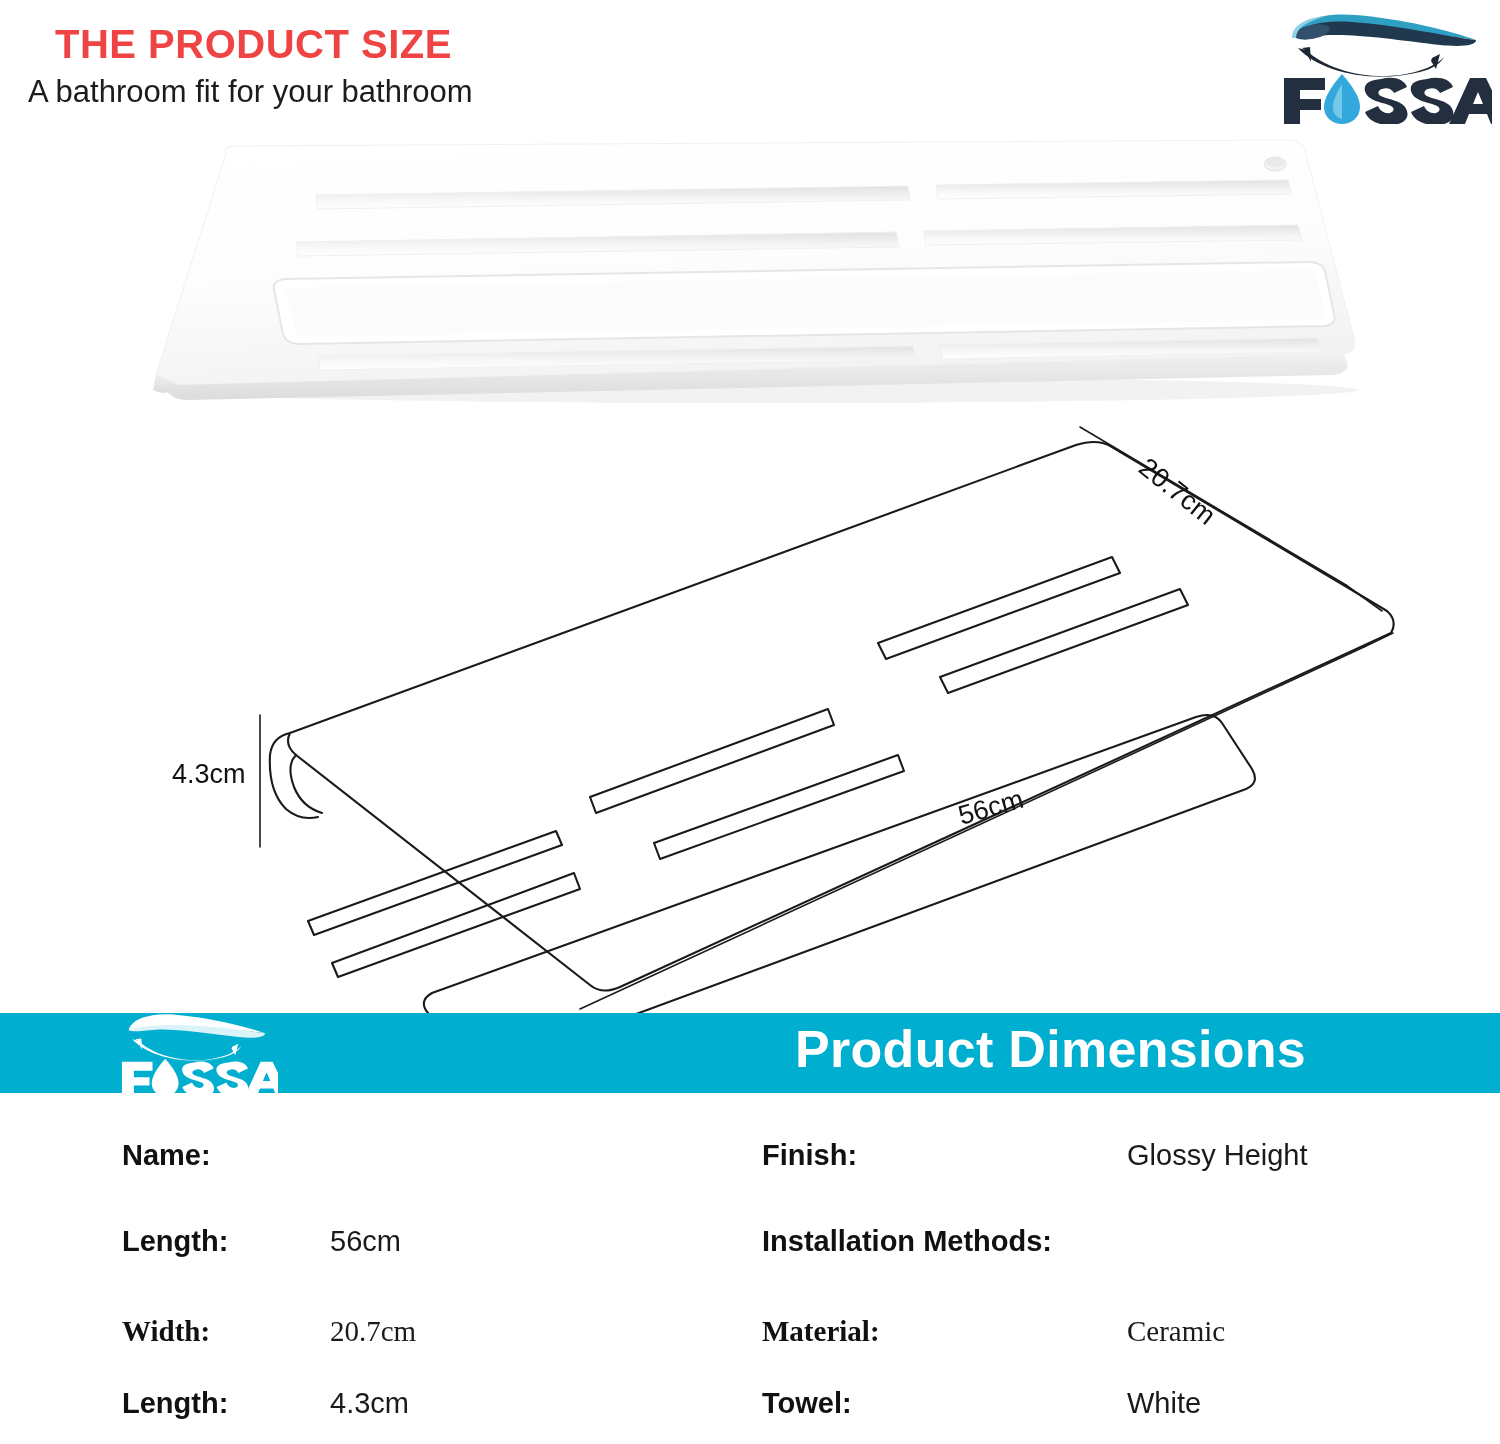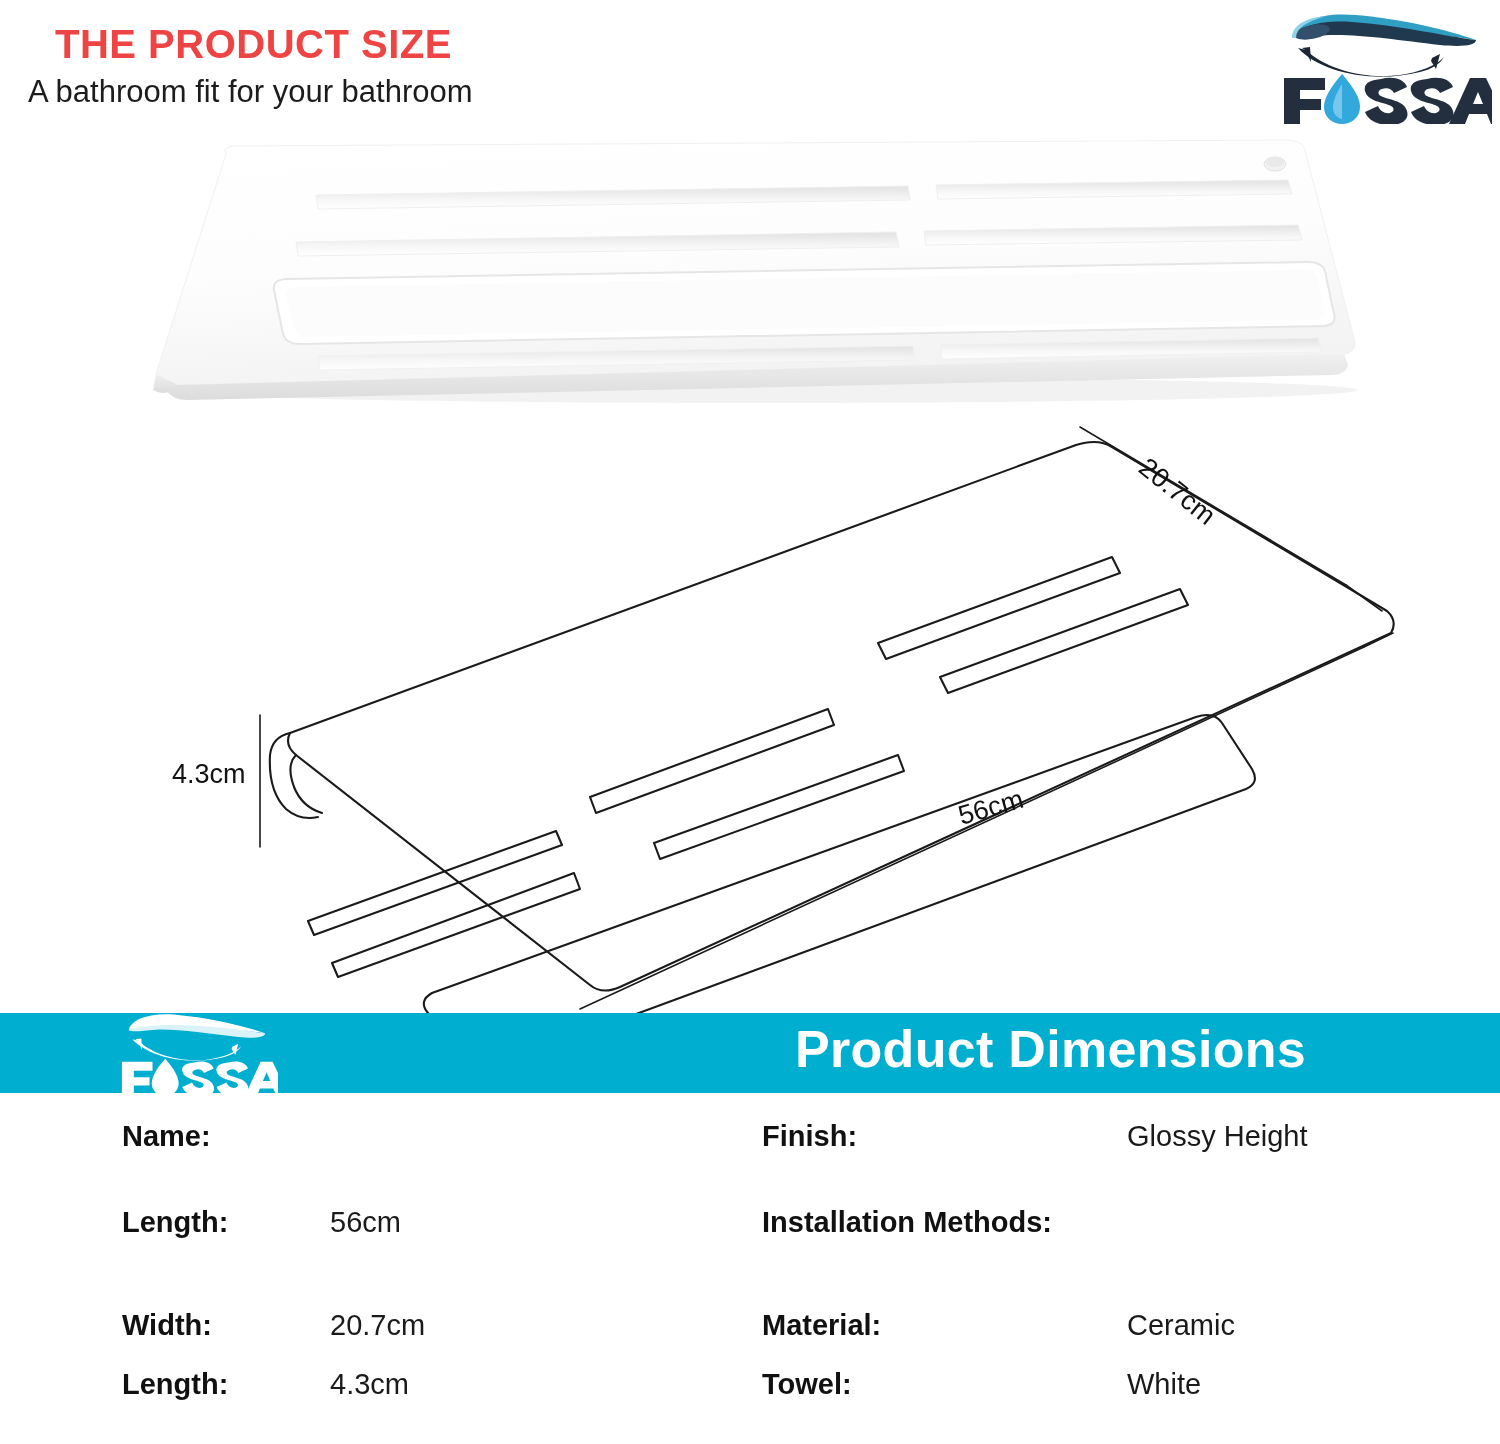--- a/index.html
+++ b/index.html
@@ -43,21 +43,21 @@
     left:0;top:1013px;width:1500px;height:80px;background:#00aed0;
   }
   #banner-title{
     position:absolute;left:795px;top:1019px;
     font-size:52px;font-weight:bold;color:#ffffff;letter-spacing:.3px;
   }
 
   
   #spec-table{left:0;top:1100px;width:1500px;height:330px;}
   .spec-row{position:absolute;left:0;width:1500px;height:72px;}
-  .spec-cell{position:absolute;top:0;height:72px;display:flex;align-items:center;}
+  .spec-cell{position:absolute;top:0;height:72px;display:flex;align-items:flex-end;}
   .spec-label{font-size:29px;font-weight:bold;color:#111111;white-space:nowrap;}
   .spec-label .colon{font-weight:bold;}
   .spec-value{font-size:29px;font-weight:normal;color:#1a1a1a;white-space:nowrap;}
   .col-left-label{left:122px;}
   .col-left-value{left:330px;}
   .col-right-label{left:762px;}
   .col-right-value{left:1127px;}
 </style>
 </head>
 <body>
@@ -227,21 +227,21 @@
       <span class="spec-label"><span>Length</span><span class="colon">:</span></span>
     </div>
     <div class="spec-cell col-left-value">
       <span class="spec-value">56cm</span>
     </div>
     <div class="spec-cell col-right-label">
       <span class="spec-label"><span>Installation Methods</span><span class="colon">:</span></span>
     </div>
   </div>
 
-  <div class="spec-row" style="top:189px;">
+  <div class="spec-row" style="top:176px;font-family:Liberation Serif, serif;">
     <div class="spec-cell col-left-label">
       <span class="spec-label"><span>Width</span><span class="colon">:</span></span>
     </div>
     <div class="spec-cell col-left-value">
       <span class="spec-value">20.7cm</span>
     </div>
     <div class="spec-cell col-right-label">
       <span class="spec-label"><span>Material</span><span class="colon">:</span></span>
     </div>
     <div class="spec-cell col-right-value">

